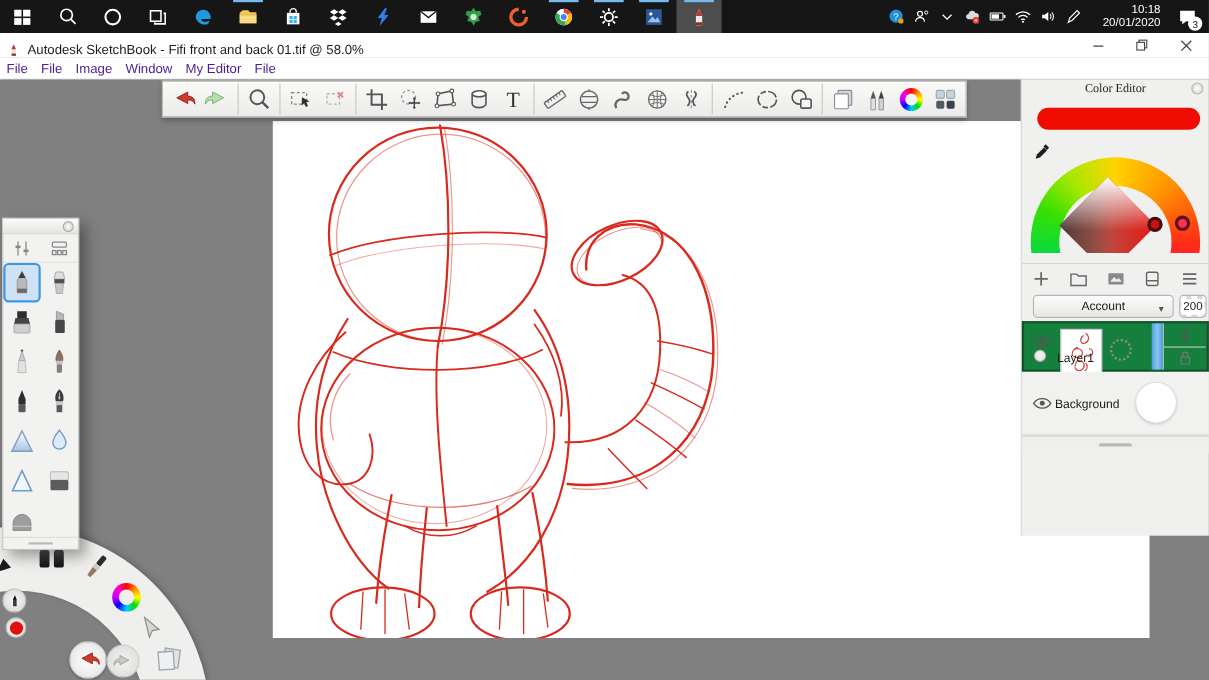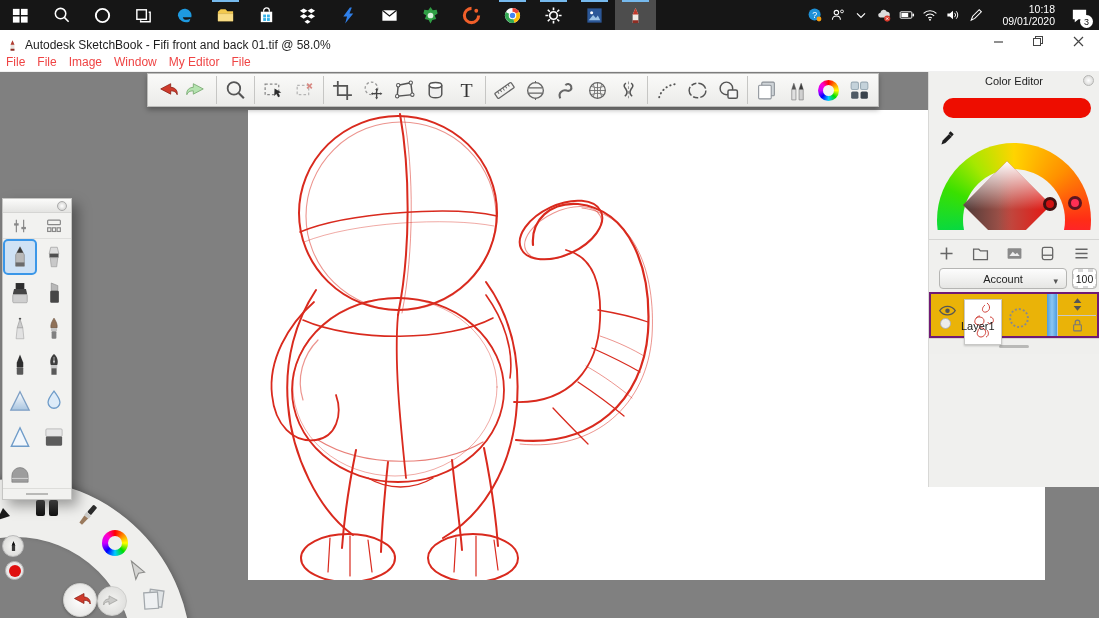--- a/index.html
+++ b/index.html
@@ -18,54 +18,54 @@
   #tb-notif{width:40px;display:flex;align-items:center;justify-content:center;position:relative;}
   #tb-notif svg{width:19px;height:19px;}
   #notif-badge{position:absolute;right:6px;bottom:2px;width:13px;height:13px;border-radius:50%;background:#fff;color:#111;font-size:9px;display:flex;align-items:center;justify-content:center;}
   
   #titlebar{position:absolute;left:0;top:30px;width:1099px;height:22px;background:#fff;display:flex;align-items:flex-end;z-index:49;}
   #app-icon{margin:0 6px 0 6px;}
   #title-text{font-size:12px;color:#1d1d1d;}
   .winbtn{position:absolute;top:0;width:40px;height:22px;display:flex;align-items:center;justify-content:center;color:#444;font-size:13px;}
   
   #menubar{position:absolute;left:0;top:52px;width:1099px;height:20px;background:#fff;display:flex;align-items:center;z-index:49;border-bottom:1px solid #f0f0f0;}
-  .menu-item{font-size:12px;color:#ef4444;padding:0 6px;}
+  .menu-item{font-size:12px;color:#4c1d95;padding:0 6px;}
   
   #workspace{position:absolute;left:0;top:72px;width:1099px;height:546px;background:#808080;overflow:hidden;}
   #canvas{position:absolute;left:248px;top:38px;width:797px;height:470px;background:#fff;}
   
   #toolbar{position:absolute;left:147px;top:1px;height:34px;display:flex;align-items:center;background:linear-gradient(#fafaf9,#ebebe9);border:1px solid #bdbdbb;box-shadow:0 3px 5px rgba(0,0,0,.3);z-index:10;padding:0 3px;}
   .tbtn{width:31px;height:30px;display:flex;align-items:center;justify-content:center;}
   .tbtn svg{width:23px;height:23px;}
   .tb-div{width:1px;align-self:stretch;margin:2px 3px;background:#c6c6c4;}
   .cw-ring{width:21px;height:21px;border-radius:50%;position:relative;background:conic-gradient(#f00,#f80,#ff0,#0d0,#0cf,#00f,#c0f,#f0c,#f00);}
   .cw-ring::after{content:"";position:absolute;inset:5px;border-radius:50%;background:#f4f4f2;}
   
   #rpanel{position:absolute;left:928px;top:0;width:171px;height:415px;background:#f0f0ee;z-index:5;border-left:1px solid #d8d8d6;}
-  #ce-header{position:relative;height:18px;display:flex;align-items:center;justify-content:center;font-size:11px;color:#222;}
+  #ce-header{position:relative;height:18px;display:flex;align-items:center;justify-content:center;font-size:11px;color:#222;font-family:Liberation Serif, serif;}
   #ce-collapse{position:absolute;right:5px;top:3px;width:11px;height:11px;border-radius:50%;background:radial-gradient(#fff,#cfcfcd);border:1px solid #b5b5b3;}
   #color-area{position:relative;height:140px;overflow:hidden;}
   #cur-color{position:absolute;left:14px;top:8px;width:148px;height:20px;border-radius:10px;}
   #eyedropper{position:absolute;left:10px;top:40px;}
   .hue-ring{position:absolute;left:8px;top:53px;width:154px;height:154px;border-radius:50%;background:conic-gradient(from 0deg,#ffd400 0deg,#ff9000 45deg,#ff2d16 90deg,#ff0a60 130deg,#e800c3 175deg,#7a5cff 215deg,#00d84a 255deg,#3ae000 295deg,#a6e800 325deg,#ffd400 360deg);}
   .hue-ring::after{content:"";position:absolute;inset:26px;border-radius:50%;background:#f0f0ee;}
   .sv-diamond{position:absolute;left:47px;top:84px;width:62px;height:62px;transform:rotate(45deg);background:linear-gradient(135deg,#fff 0%,rgba(255,255,255,0) 55%),linear-gradient(225deg,#e81510 0%,rgba(232,21,16,0) 60%),linear-gradient(45deg,#4d3b38 0%,rgba(77,59,56,0) 55%),#b4564c;}
   .cehandle{position:absolute;width:14px;height:14px;border-radius:50%;}
   #sv-handle{left:114px;top:107px;border:3px solid #401010;background:#cf1111;}
   #hue-handle{left:139px;top:106px;border:3px solid #5c1520;background:#ff2f55;}
   #lp-divider{height:10px;border-bottom:1px solid #d5d5d3;}
   #lp-icons{height:26px;display:flex;align-items:center;justify-content:space-between;padding:0 8px;}
   .lp-hbtn svg{width:19px;height:19px;}
   #blend-row{height:26px;position:relative;}
   #blend-dd{position:absolute;left:10px;top:2px;width:128px;height:21px;background:linear-gradient(#fdfdfd,#e6e6e4);border:1px solid #b5b5b3;border-radius:4px;display:flex;align-items:center;justify-content:center;font-size:11px;color:#222;}
   #blend-arrow{position:absolute;right:8px;top:7px;font-size:9px;color:#555;}
   #opacity-box{position:absolute;left:143px;top:2px;width:25px;height:21px;border-radius:4px;border:1px solid #b5b5b3;background:conic-gradient(#d8d8d8 25%,#fff 0 50%,#d8d8d8 0 75%,#fff 0) 0 0/10px 10px;display:flex;align-items:center;justify-content:center;}
   #opacity-val{background:#fff;padding:1px 2px;font-size:10.5px;color:#222;}
   .layer-row{position:relative;border-bottom:1px solid #d0d0ce;}
-  #row-layer1{height:46px;background:#eab308;border:2px solid #701a75;}
+  #row-layer1{height:46px;background:#15803d;border:2px solid #14532d;}
   #row-layer2{height:54px;background:#e9e9e7;}
   #row-bg{height:58px;background:#f1f1ef;}
   .eye{position:absolute;left:7px;top:8px;width:19px;height:19px;}
   .radio{position:absolute;left:9px;bottom:7px;width:11px;height:11px;border-radius:50%;border:1px solid #b0b0ae;background:#ececea;}
   .lname{position:absolute;left:30px;bottom:4px;font-size:11px;color:#1a1a1a;}
   .thumb{position:absolute;left:33px;top:5px;background:#fff;border:1px solid #c9c9c7;box-shadow:0 1px 2px rgba(0,0,0,.2);}
   #thumb1{width:38px;height:46px;}
   #thumb2{width:35px;height:41px;top:4px;}
   .dotcircle{position:absolute;left:78px;top:14px;width:20px;height:20px;border:2px dotted #8a8a8a;border-radius:50%;}
   #l1-strip{position:absolute;left:116px;top:0;bottom:0;width:10px;background:linear-gradient(90deg,#4d9de0,#8cc6f2 50%,#4d9de0);}
@@ -268,21 +268,21 @@
         </svg>
       </div>
       <div class="tray-cell">
         <svg viewBox="0 0 20 20">
           <path d="M4 16.5l1.8-5L14 3.3l2.7 2.7-8.2 8.2z" fill="none" stroke="#fff" stroke-width="1.3"></path>
         </svg>
       </div>
     </div>
   <div id="tb-clock">
     <span>10:18</span>
-    <span>09/01/2020</span>
+    <span>20/01/2020</span>
   </div>
   <div id="tb-notif">
     <svg viewBox="0 0 20 20">
         <path d="M3 4h14v10H9l-4 3v-3H3z" fill="#fff"></path>
       </svg>
     <span id="notif-badge">3</span>
   </div>
 </div>
 
 <div id="titlebar">
@@ -560,21 +560,21 @@
             <path d="M4 6h14M4 11h14M4 16h14" stroke="#666" stroke-width="1.8"></path>
           </svg>
         </span>
     </div>
     <div id="blend-row">
       <div id="blend-dd">
         <span>Account</span>
         <span id="blend-arrow">▾</span>
       </div>
       <div id="opacity-box">
-        <span id="opacity-val">100</span>
+        <span id="opacity-val">200</span>
       </div>
     </div>
 
     <div class="layer-row" id="row-layer1">
       <span class="eye">
         <svg viewBox="0 0 22 20">
             <path d="M2 10s3.2-5 9-5 9 5 9 5-3.2 5-9 5-9-5-9-5z" fill="none" stroke="#555" stroke-width="1.4"></path>
             <circle cx="11" cy="10" r="2.6" fill="#555"></circle>
           </svg>
       </span>
@@ -602,20 +602,30 @@
         <span class="l1c">
             <svg viewBox="0 0 22 22">
               <rect x="6" y="10" width="10" height="8" rx="1" fill="none" stroke="#777" stroke-width="1.4"></rect>
               <path d="M8 10V7a3 3 0 0 1 6 0v3" fill="none" stroke="#777" stroke-width="1.4"></path>
             </svg>
           </span>
       </div>
     </div>
 
 
+    <div class="layer-row" id="row-bg">
+      <span class="eye" style="top:20px;left:9px;">
+        <svg viewBox="0 0 22 20">
+            <path d="M2 10s3.2-5 9-5 9 5 9 5-3.2 5-9 5-9-5-9-5z" fill="none" stroke="#555" stroke-width="1.4"></path>
+            <circle cx="11" cy="10" r="2.6" fill="#555"></circle>
+          </svg>
+      </span>
+      <span class="lname" style="bottom:auto;top:24px;">Background</span>
+      <span id="bg-swatch"></span>
+    </div>
 
     <div id="lp-footer">
         <div></div>
       </div>
   </div>
 
   <div id="bpalette">
     <div id="bp-header">
         <span id="bp-collapse"></span>
       </div>

